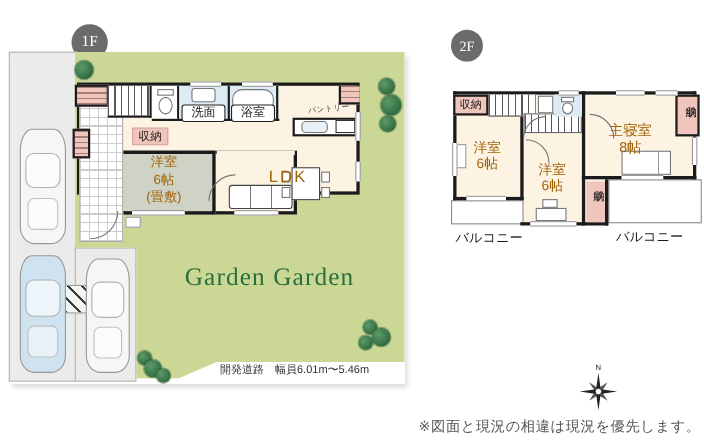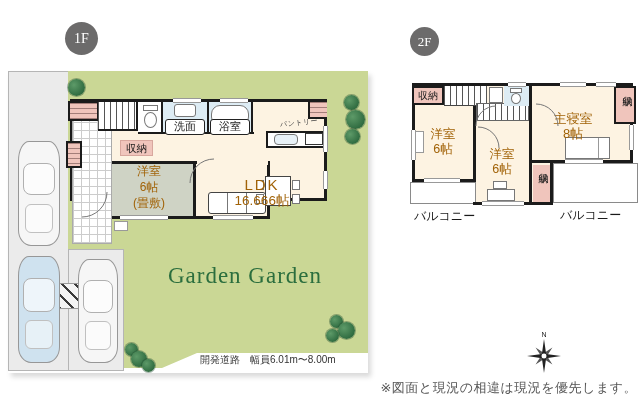--- a/index.html
+++ b/index.html
@@ -38,21 +38,21 @@
     background-image:repeating-linear-gradient(45deg,#3a3a3a 0 2px,transparent 2px 9px);}
 </style>
 </head>
 <body>
 
 <div id="canvas">
 
   <div class="abs badge" style="left:65px;top:22px;width:33px;height:33px;font-size:14px;line-height:33px;">1F</div>
   <div class="abs badge" style="left:410px;top:27px;width:29px;height:29px;font-size:13px;line-height:29px;">2F</div>
 
-  <div class="abs" style="left:8px;top:71px;width:360px;height:302px;box-shadow:3px 4px 5px rgba(0,0,0,.15);">
+  <div class="abs" style="left:8px;top:47px;width:360px;height:302px;box-shadow:3px 4px 5px rgba(0,0,0,.15);">
 
     <div class="abs" style="left:0;top:0;width:62px;height:300px;background:#ebebeb;border:1px solid #b5b5b5;"></div>
     <div class="abs" style="left:60px;top:178px;width:56px;height:122px;background:#ebebeb;border:1px solid #b5b5b5;"></div>
 
     <div class="abs" style="left:60px;top:0;width:300px;height:300px;background:#cad795;
          clip-path:polygon(0 0,300px 0,300px 282px,129px 282px,94px 297px,56px 297px,56px 178px,0 178px);"></div>
 
     <div class="abs hatch" style="left:50px;top:212px;width:39px;height:26px;"></div>
 
     <div class="abs car" style="left:10px;top:70px;width:42px;height:105px;"></div>
@@ -97,41 +97,40 @@
     <div class="abs window-v" style="left:315px;top:100px;width:5px;height:18px;"></div>
     <div class="abs window-h" style="left:205px;top:144px;width:40px;height:5px;"></div>
     <div class="abs window-h" style="left:112px;top:144px;width:48px;height:5px;"></div>
 
     <div class="abs tag" style="left:157px;top:48px;width:40px;height:16px;">洗面</div>
     <div class="abs tag" style="left:202px;top:48px;width:40px;height:16px;">浴室</div>
     <div class="abs ptag" style="left:112px;top:69px;width:33px;height:16px;">収納</div>
     <div class="abs" style="left:272px;top:46px;width:54px;font-size:7px;color:#444;letter-spacing:.5px;transform:rotate(-6deg);">パントリー</div>
     <div class="abs rlabel" style="left:198px;top:88px;width:112px;">
       <div style="font-size:15px;letter-spacing:2px;line-height:17px;margin-top:17px;">LDK</div>
-      <div style="font-size:13.5px;line-height:16px;">16.666帖</div>
     </div>
     <div class="abs rlabel" style="left:99px;top:92px;width:84px;font-size:12px;line-height:16px;">
       <div>洋室</div>
       <div>6帖</div>
       <div>(畳敷)</div>
     </div>
 
     <div class="abs tree" style="left:60px;top:8px;width:17px;height:17px;"></div>
     <div class="abs tree" style="left:336px;top:24px;width:15px;height:15px;"></div>
     <div class="abs tree" style="left:338px;top:39px;width:19px;height:19px;"></div>
     <div class="abs tree" style="left:337px;top:58px;width:15px;height:15px;"></div>
     <div class="abs tree" style="left:322px;top:244px;width:13px;height:13px;"></div>
     <div class="abs tree" style="left:330px;top:251px;width:17px;height:17px;"></div>
     <div class="abs tree" style="left:318px;top:258px;width:13px;height:13px;"></div>
     <div class="abs tree" style="left:117px;top:272px;width:13px;height:13px;"></div>
     <div class="abs tree" style="left:123px;top:280px;width:16px;height:16px;"></div>
     <div class="abs tree" style="left:134px;top:288px;width:13px;height:13px;"></div>
 
     <div class="abs" style="left:117px;top:190px;width:240px;text-align:center;font-family:'Liberation Serif','DejaVu Serif',serif;font-size:23px;line-height:30px;color:#2b6e3e;letter-spacing:1px;">Garden Garden</div>
-    <div class="abs" style="left:192px;top:282px;width:166px;font-size:10px;color:#333;white-space:nowrap;">開発道路　幅員6.01m〜8.00m</div>
+    <div class="abs" style="left:192px;top:282px;width:166px;font-size:10px;color:#333;white-space:nowrap;">開発道路　幅員6.01m〜5.46m</div>
   </div>
 
   <div class="abs" style="left:412px;top:83px;width:221px;height:122px;background:#fdf3e2;
        clip-path:polygon(0 0,221px 0,221px 80px,141px 80px,141px 122px,61px 122px,61px 99px,0 99px);"></div>
 
   <div class="abs balcony" style="left:410px;top:182px;width:66px;height:22px;"></div>
   <div class="abs balcony" style="left:553px;top:163px;width:85px;height:40px;"></div>
 
   <div class="abs wall" style="left:412px;top:83px;width:221px;height:3px;"></div>
   <div class="abs wall" style="left:412px;top:83px;width:3px;height:99px;"></div>

